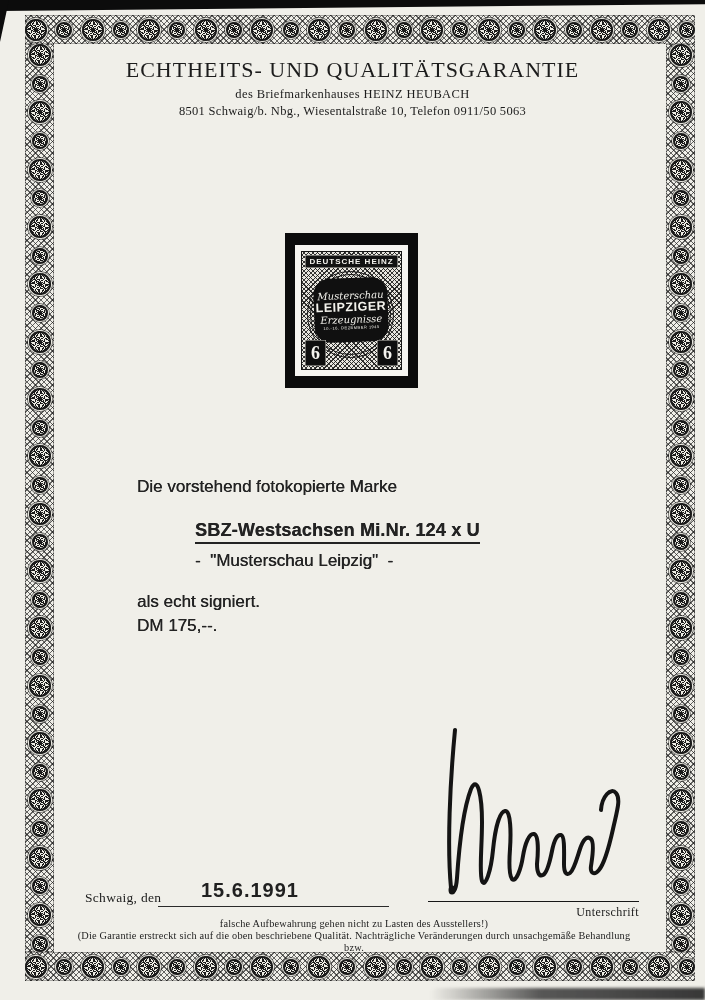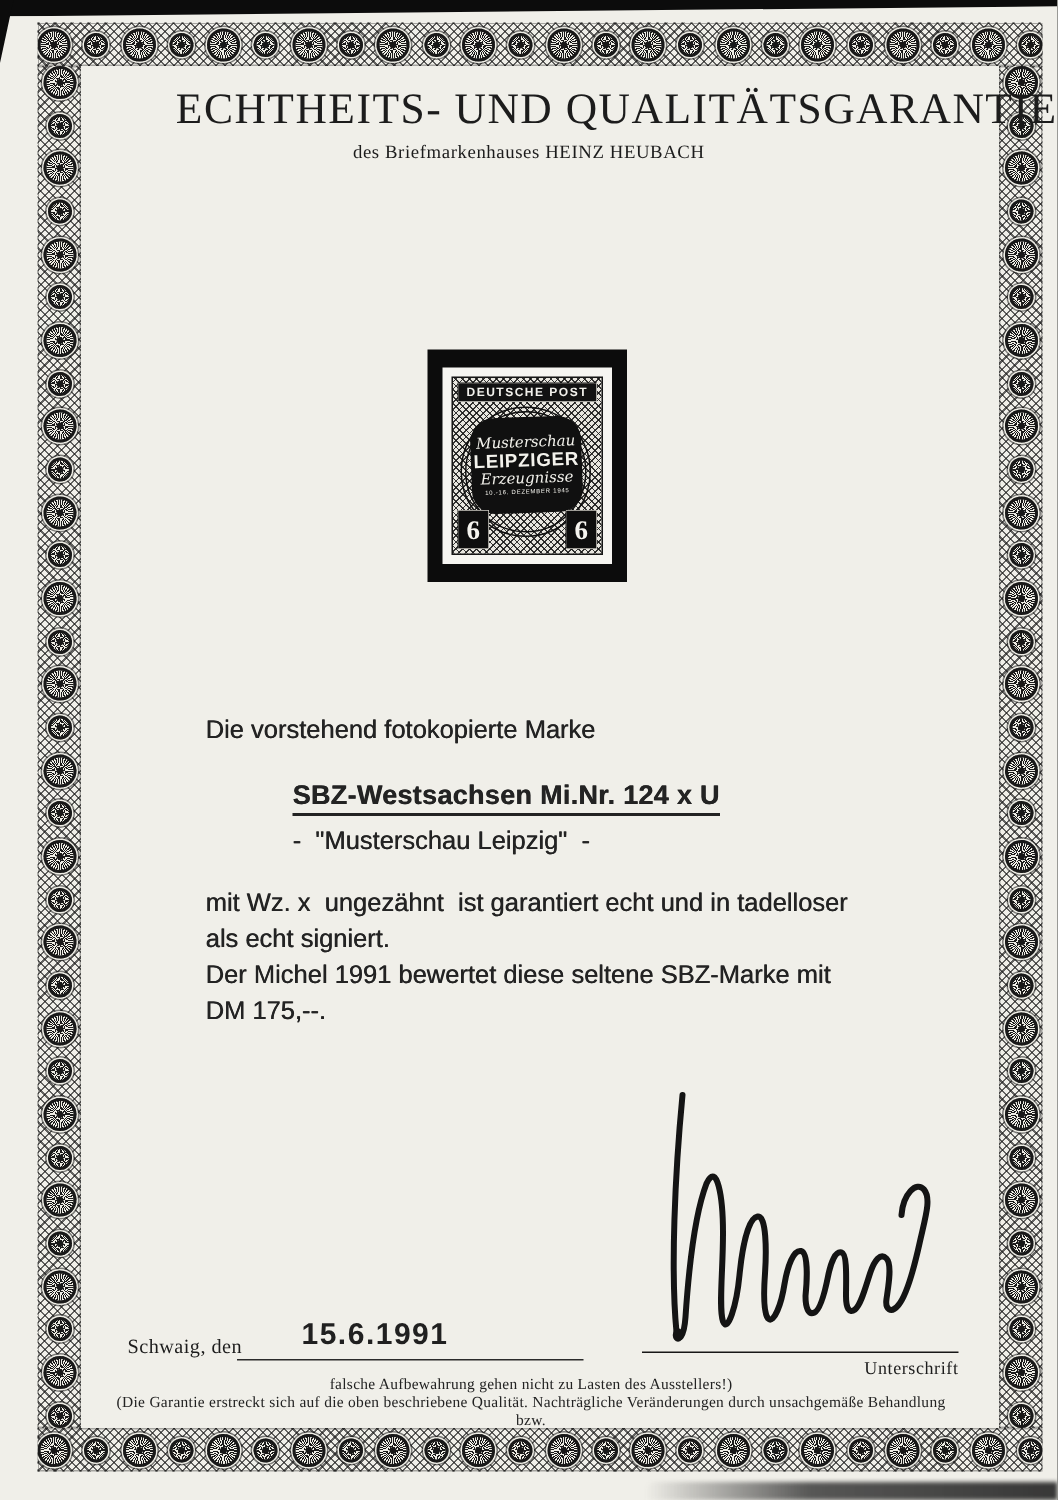--- a/index.html
+++ b/index.html
@@ -29,21 +29,21 @@
   #border-left{left:25px;}
   #border-right{left:666px;}
   .rosette{flex:0 0 auto;border-radius:50%;border:2px solid #191919;box-sizing:border-box;
            background:
              radial-gradient(circle,#191919 0 2px,rgba(0,0,0,0) 2.6px),
              repeating-conic-gradient(#1b1b1b 0deg 5.6deg,#efeee6 5.6deg 11.25deg);
            box-shadow:0 0 0 1px #efeee6,0 0 0 2px rgba(25,25,25,.55);}
 
   
   .header{position:absolute;left:0;top:57px;width:705px;text-align:center;}
-  .title{font-size:29px;letter-spacing:1px;white-space:pre;text-align:right;}
+  .title{font-size:22px;letter-spacing:1px;white-space:pre;}
   .subtitle{font-size:12.5px;margin-top:4px;letter-spacing:.4px;}
   .address{font-size:12.5px;margin-top:2px;letter-spacing:.3px;}
 
   
   .photo{position:absolute;left:285px;top:233px;width:133px;height:155px;background:#0c0c0c;}
   .stamp-margin{position:absolute;left:10px;top:12px;right:10px;bottom:12px;background:#f6f5f1;}
   .stamp-design{position:absolute;left:6px;top:6px;right:6px;bottom:6px;border:1.5px solid #161616;
        background:
          repeating-linear-gradient(45deg,rgba(20,20,20,.85) 0 .8px,transparent .8px 3.2px),
          repeating-linear-gradient(-45deg,rgba(20,20,20,.85) 0 .8px,transparent .8px 3.2px),
@@ -210,26 +210,27 @@
       <div class="rosette" style="height: 16px; width: 16px;"></div>
       <div class="rosette" style="height: 22px; width: 22px;"></div>
       <div class="rosette" style="height: 16px; width: 16px;"></div>
       <div class="rosette" style="height: 22px; width: 22px;"></div>
       <div class="rosette" style="height: 16px; width: 16px;"></div>
     </div>
 
   <div class="header">
     <div class="title">ECHTHEITS- UND QUALITÄTSGARANTIE</div>
     <div class="subtitle">des Briefmarkenhauses HEINZ HEUBACH</div>
+    <div class="address">8501 Schwaig/b. Nbg., Wiesentalstraße 10, Telefon 0911/50 5063</div>
   </div>
 
   <div class="photo">
     <div class="stamp-margin">
       <div class="stamp-design">
-        <div class="stamp-banner">DEUTSCHE POST</div>
+        <div class="stamp-banner">DEUTSCHE HEINZ</div>
         <div class="stamp-wreath"></div>
         <div class="stamp-medallion">
           <div class="med1">Musterschau</div>
           <div class="med2">LEIPZIGER</div>
           <div class="med3">Erzeugnisse</div>
           <div class="med4">10.-16. DEZEMBER 1945</div>
         </div>
         <div class="denom l">6</div>
         <div class="denom r">6</div>
       </div>
@@ -237,23 +238,21 @@
   </div>
 
   <div class="intro sans">Die vorstehend fotokopierte Marke</div>
 
   <div class="subject sans">
     <div><span class="subject-main">SBZ-Westsachsen Mi.Nr. 124 x U</span></div>
     <div class="subject-sub">-  "Musterschau Leipzig"  -</div>
   </div>
 
   <div class="para sans">
-    <div>mit Wz. x  ungezähnt  ist garantiert echt und in tadelloser</div>
     <div>als echt signiert.</div>
-    <div>Der Michel 1991 bewertet diese seltene SBZ-Marke mit</div>
     <div>DM 175,--.</div>
   </div>
 
   <div class="place-label">Schwaig, den</div>
   <div class="date-underline"></div>
   <div class="date-value">15.6.1991</div>
 
   <svg class="sig-svg" width="220" height="185" viewBox="0 0 220 185">
     <path d="M 30 8
              C 25 60 22 125 26 166

